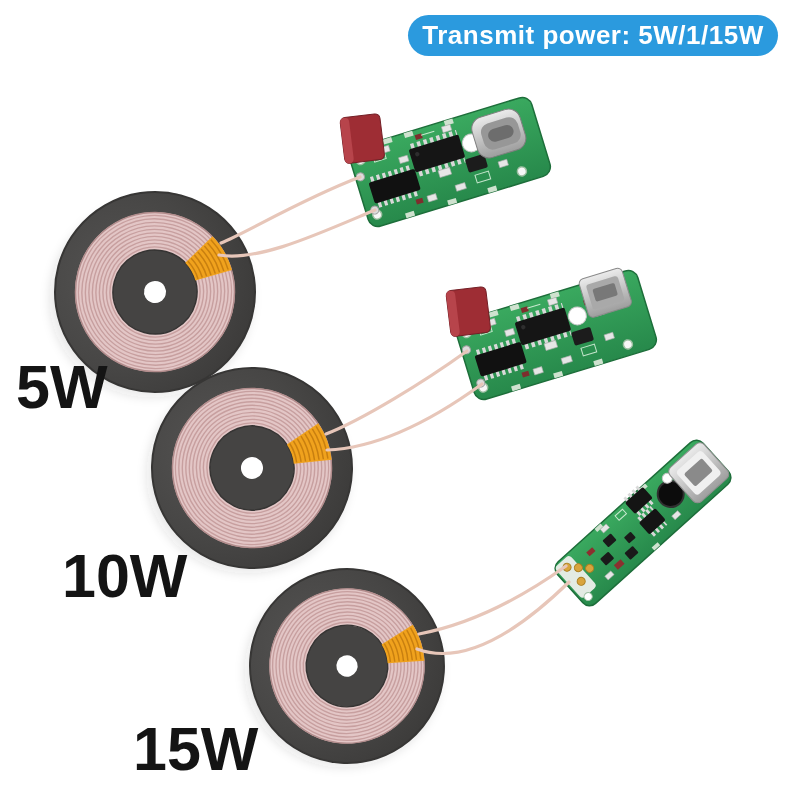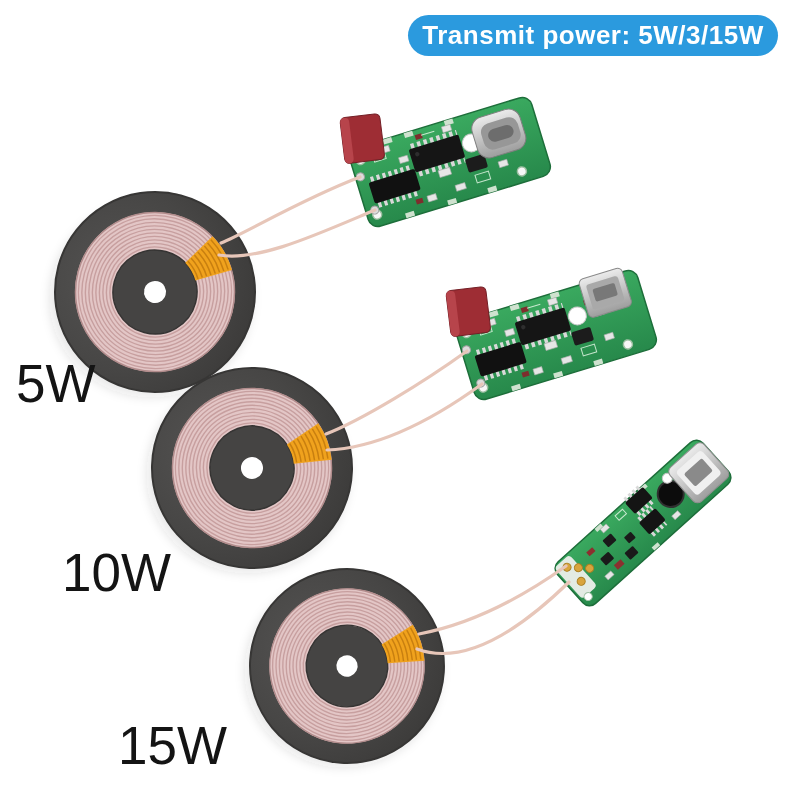--- a/index.html
+++ b/index.html
@@ -3,24 +3,24 @@
 <meta charset="utf-8">
 <style>
   html,body{margin:0;padding:0;background:#ffffff;}
   .stage{position:relative;width:800px;height:800px;background:#ffffff;overflow:hidden;
          font-family:"Liberation Sans",sans-serif;}
   .scene-svg{position:absolute;left:0;top:0;}
   .banner{position:absolute;left:408px;top:15px;width:370px;height:41px;
           background:#2b9ade;border-radius:21px;color:#ffffff;
           font-weight:bold;font-size:26px;line-height:41px;text-align:center;
           letter-spacing:.5px;white-space:nowrap;}
-  .power-label{position:absolute;color:#141414;font-size:53px;line-height:1;font-weight:400;}
+  .power-label{position:absolute;color:#141414;font-size:61px;line-height:1;font-weight:700;}
   .label-5w{left:16px;top:357px;}
   .label-10w{left:62px;top:546px;}
-  .label-15w{left:118px;top:719px;}
+  .label-15w{left:133px;top:719px;}
 </style>
 </head>
 <body>
 
 <div class="stage">
 
   <svg class="scene-svg" width="800" height="800" viewBox="0 0 800 800" xmlns="http://www.w3.org/2000/svg" xmlns:xlink="http://www.w3.org/1999/xlink">
 
     <defs>
       <radialGradient id="discGrad" cx="38%" cy="36%" r="75%">
@@ -212,19 +212,19 @@
         <path d="M 326 434 C 362 420, 424 382, 467 351"></path>
         <path d="M 327 450 C 382 448, 438 416, 482 384"></path>
       </g>
       <g>
         <path d="M 419 634 C 472 624, 524 596, 566 566"></path>
         <path d="M 417 649 C 468 668, 528 622, 569 582"></path>
       </g>
     </g>
   </svg>
 
-  <div class="banner">Transmit power: 5W/3/15W</div>
+  <div class="banner">Transmit power: 5W/1/15W</div>
 
   <div class="power-label label-5w">5W</div>
   <div class="power-label label-10w">10W</div>
   <div class="power-label label-15w">15W</div>
 
 </div>
 
 </body></html>

